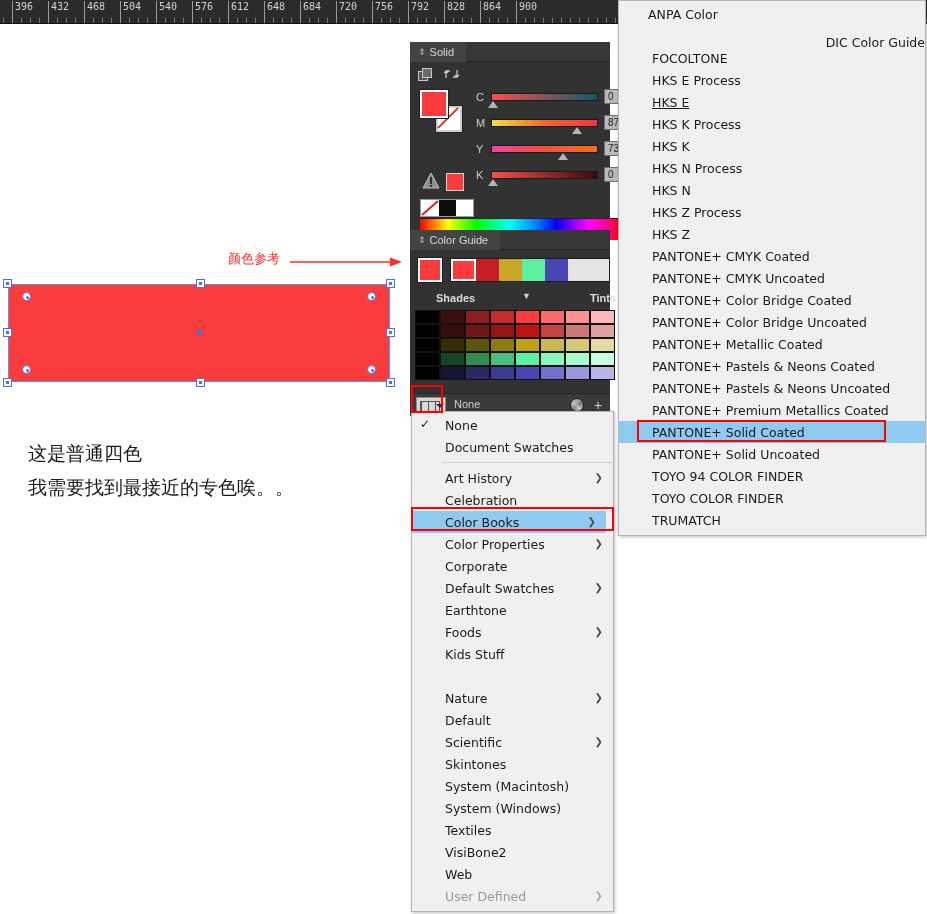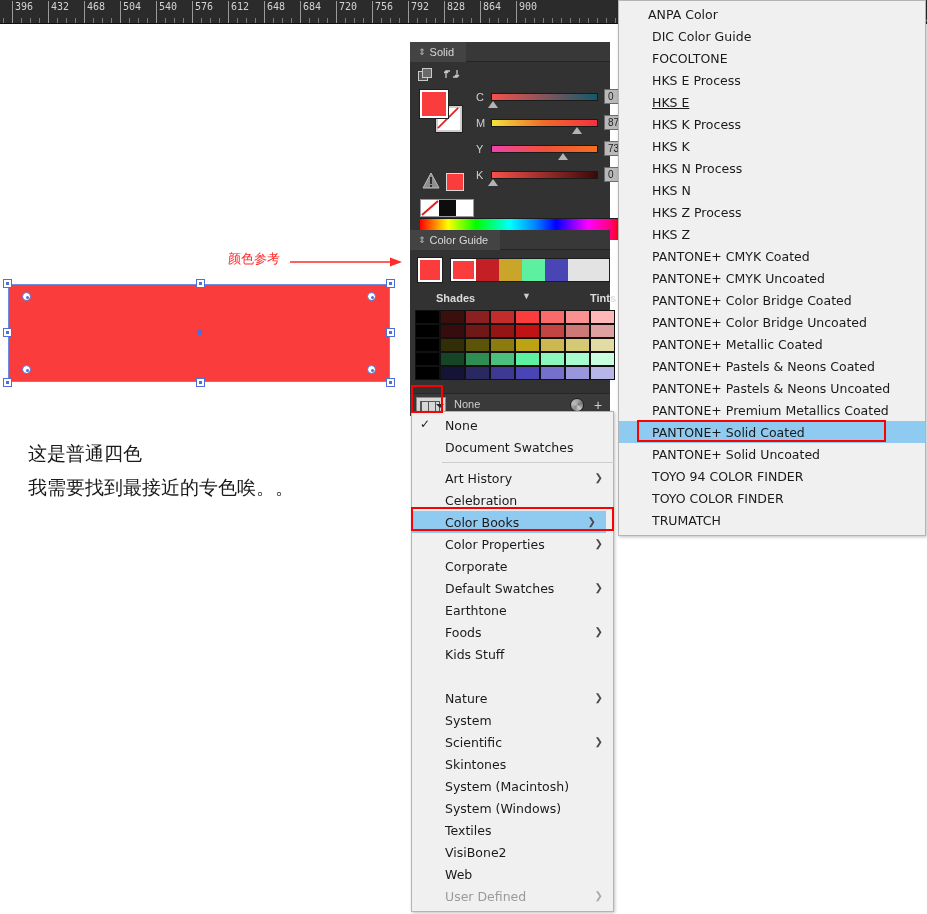--- a/index.html
+++ b/index.html
@@ -696,21 +696,21 @@
         <span class="arw">❯</span>
       </div>
       <div class="mi" style="position: absolute; left: 0px; top: 231px; width: 201px;">
         <span>Kids Stuff</span>
       </div>
       <div class="mi" style="position: absolute; left: 0px; top: 275px; width: 201px;">
         <span>Nature</span>
         <span class="arw">❯</span>
       </div>
       <div class="mi" style="position: absolute; left: 0px; top: 297px; width: 201px;">
-        <span>System</span>
+        <span>Default</span>
       </div>
       <div class="mi" style="position: absolute; left: 0px; top: 319px; width: 201px;">
         <span>Scientific</span>
         <span class="arw">❯</span>
       </div>
       <div class="mi" style="position: absolute; left: 0px; top: 341px; width: 201px;">
         <span>Skintones</span>
       </div>
       <div class="mi" style="position: absolute; left: 0px; top: 363px; width: 201px;">
         <span>System (Macintosh)</span>
@@ -732,21 +732,21 @@
         <span class="arw">❯</span>
       </div>
     </div>
   <div id="red-hl-colorbooks"></div>
 
   <div id="submenu" style="height: 536px;">
     <div id="submenu-gutter"></div>
   <div class="smi" style="position: absolute; left: 0px; top: 2px; width: 306px; padding-left: 29px;">
         <span>ANPA Color</span>
       </div>
-      <div class="smi" style="position: absolute; left: 0px; top: 24px; width: 306px;">
+      <div class="smi" style="position: absolute; left: 0px; top: 30px; width: 306px; justify-content: flex-end;">
         <span>DIC Color Guide</span>
       </div>
       <div class="smi" style="position: absolute; left: 0px; top: 46px; width: 306px;">
         <span>FOCOLTONE</span>
       </div>
       <div class="smi" style="position: absolute; left: 0px; top: 68px; width: 306px;">
         <span>HKS E Process</span>
       </div>
       <div class="smi" style="position: absolute; left: 0px; top: 90px; width: 306px; text-decoration: underline;">
         <span>HKS E</span>

